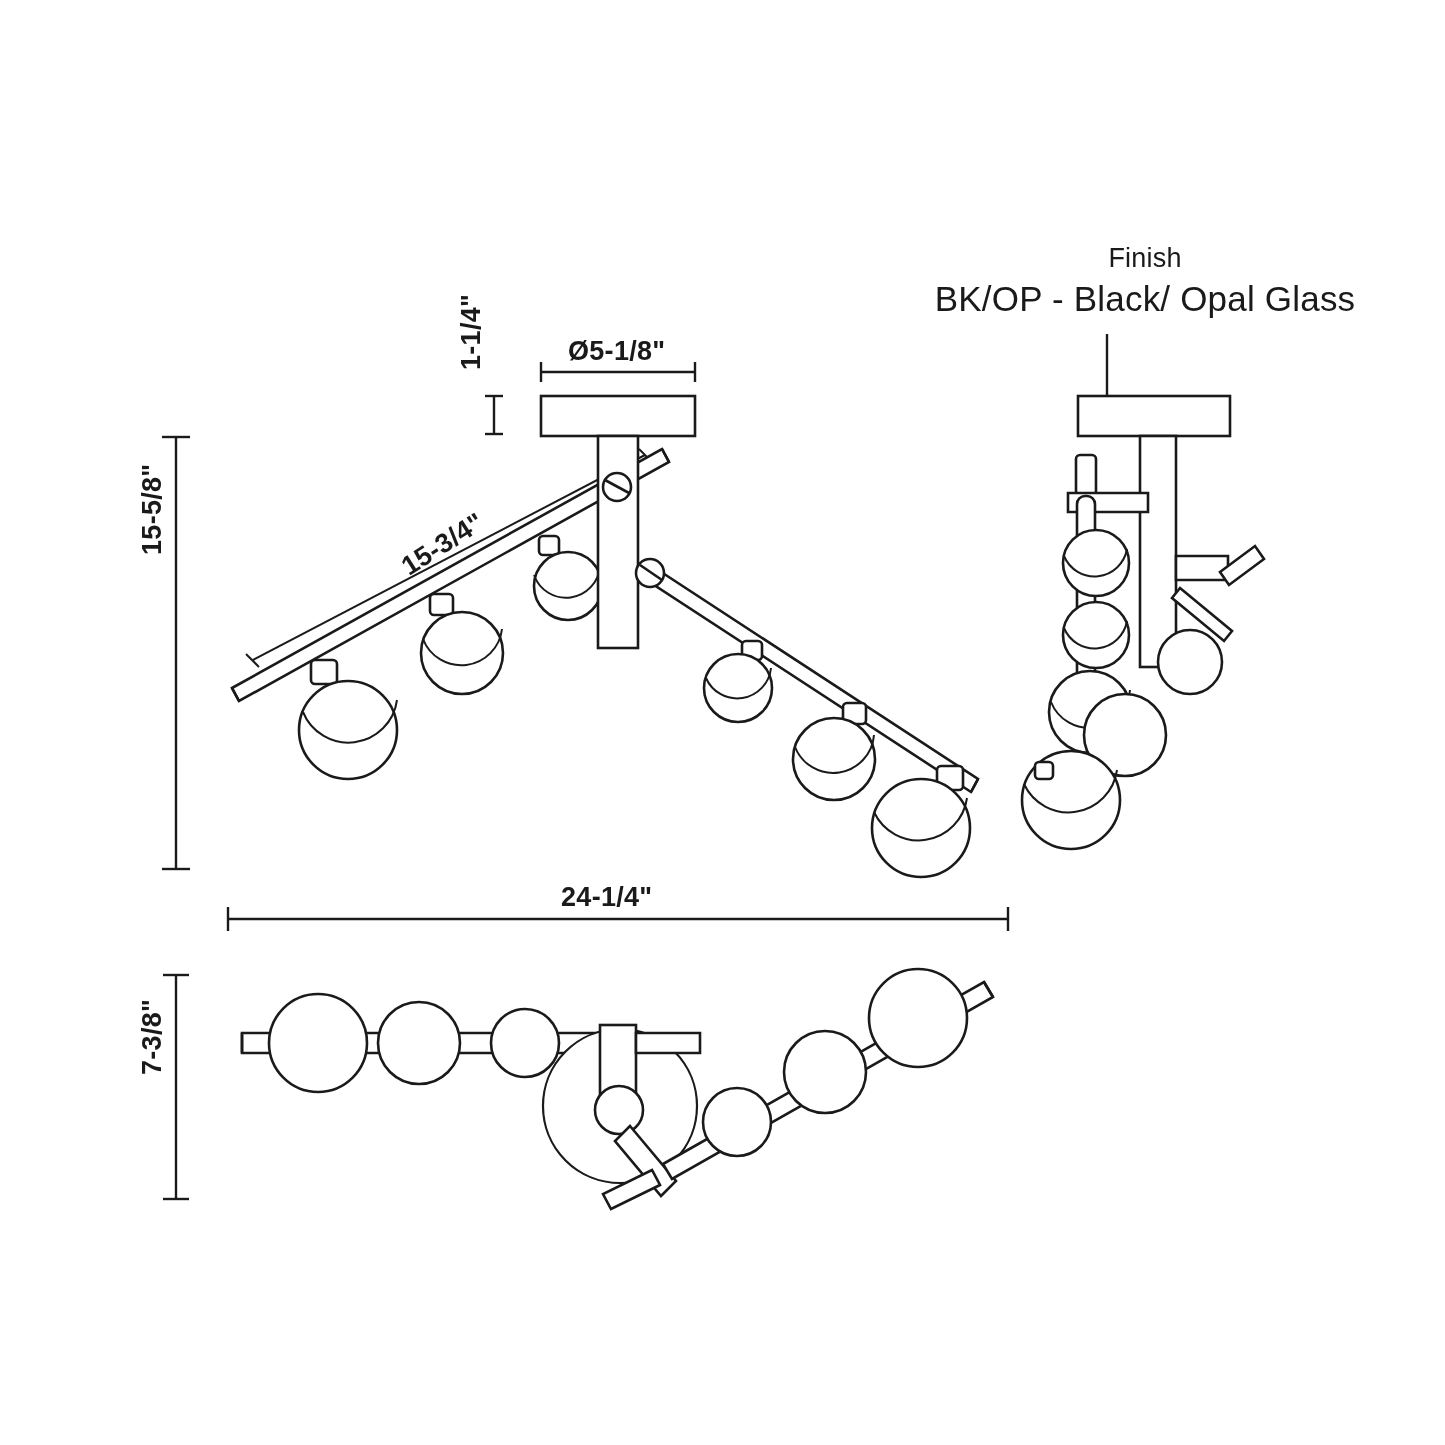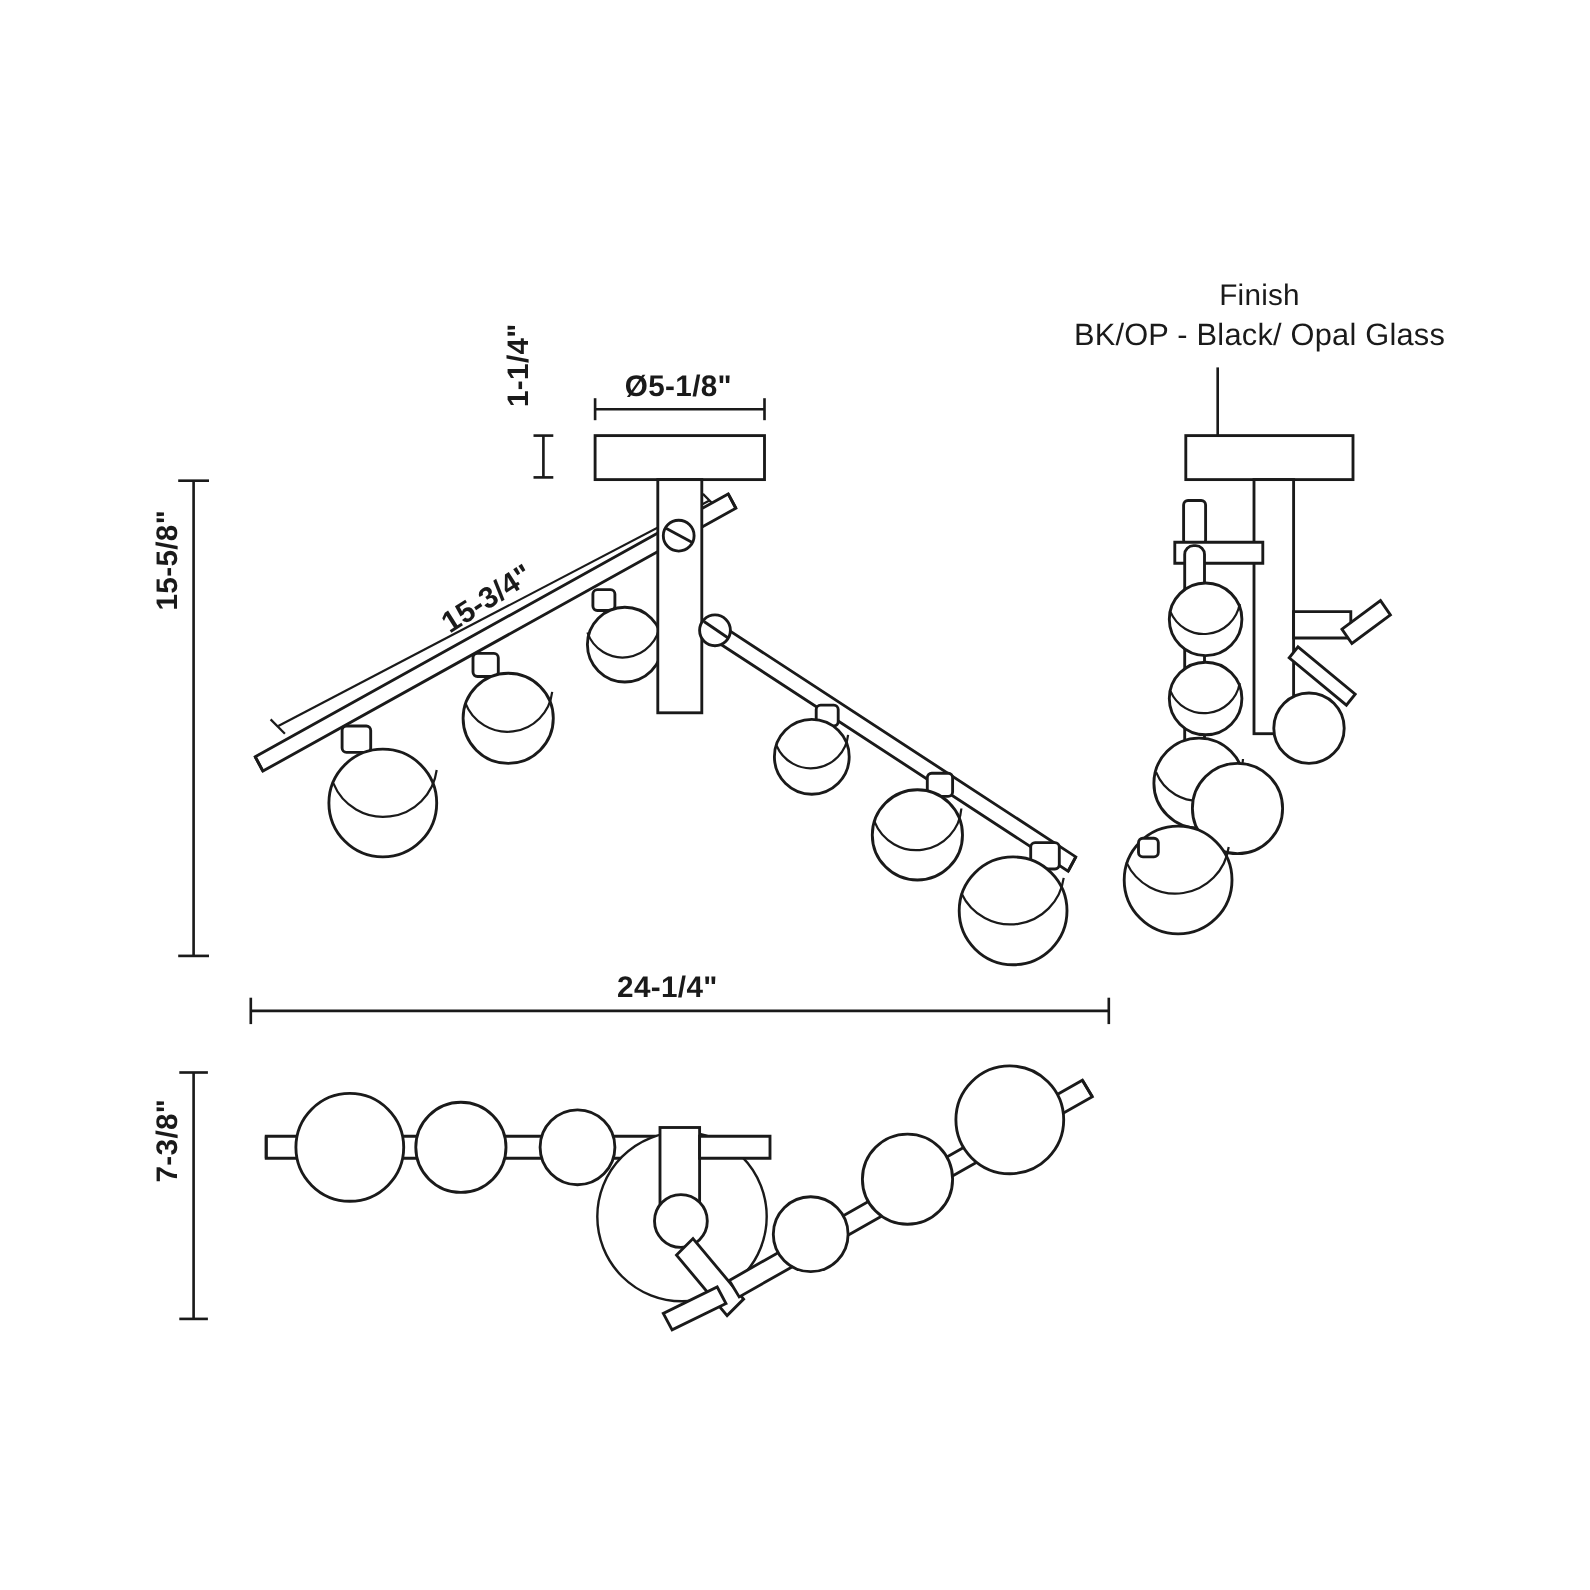--- a/index.html
+++ b/index.html
@@ -33,25 +33,24 @@
     font-family: "Liberation Sans", sans-serif;
   }
   
   #finish-note {
     position: absolute;
     left: 845px;
     top: 240px;
     width: 600px;
     text-align: center;
     line-height: 1.34;
-    margin-top: 10px;
   }
   #finish-note .note-line {
     display: block;
-    font-size: 28px;
+    font-size: 35px;
     letter-spacing: 0.2px;
   }
   #finish-note .note-title {
     font-size: 27px;
   }
   
   .dimtext {
     font-size: 27px;
     font-weight: 700;
     letter-spacing: 0.3px;

